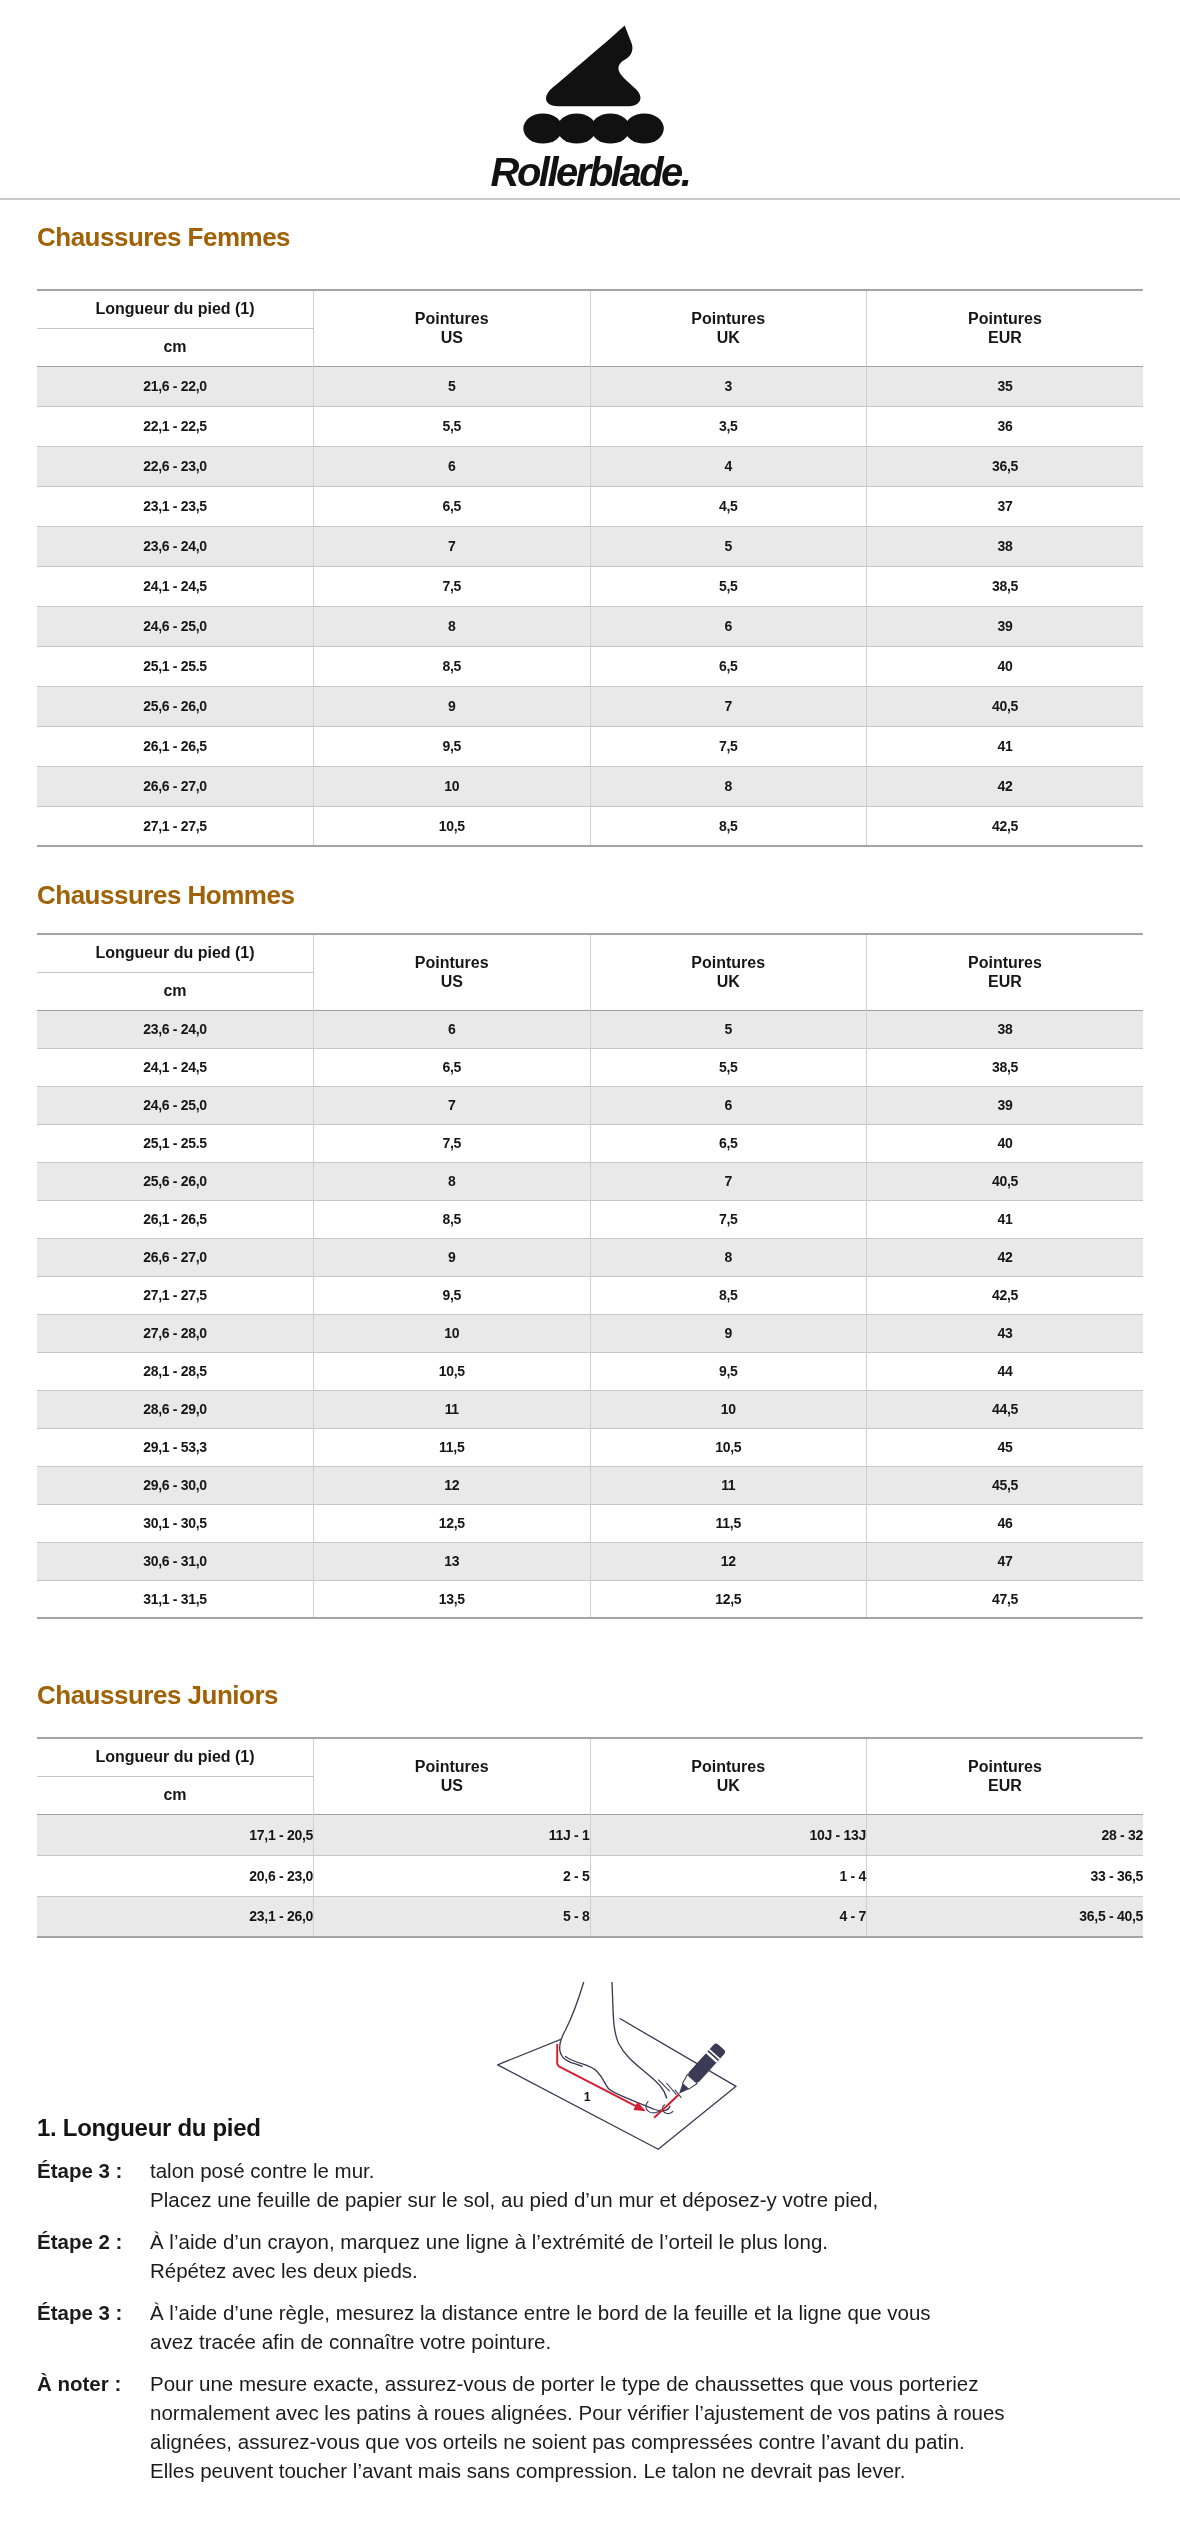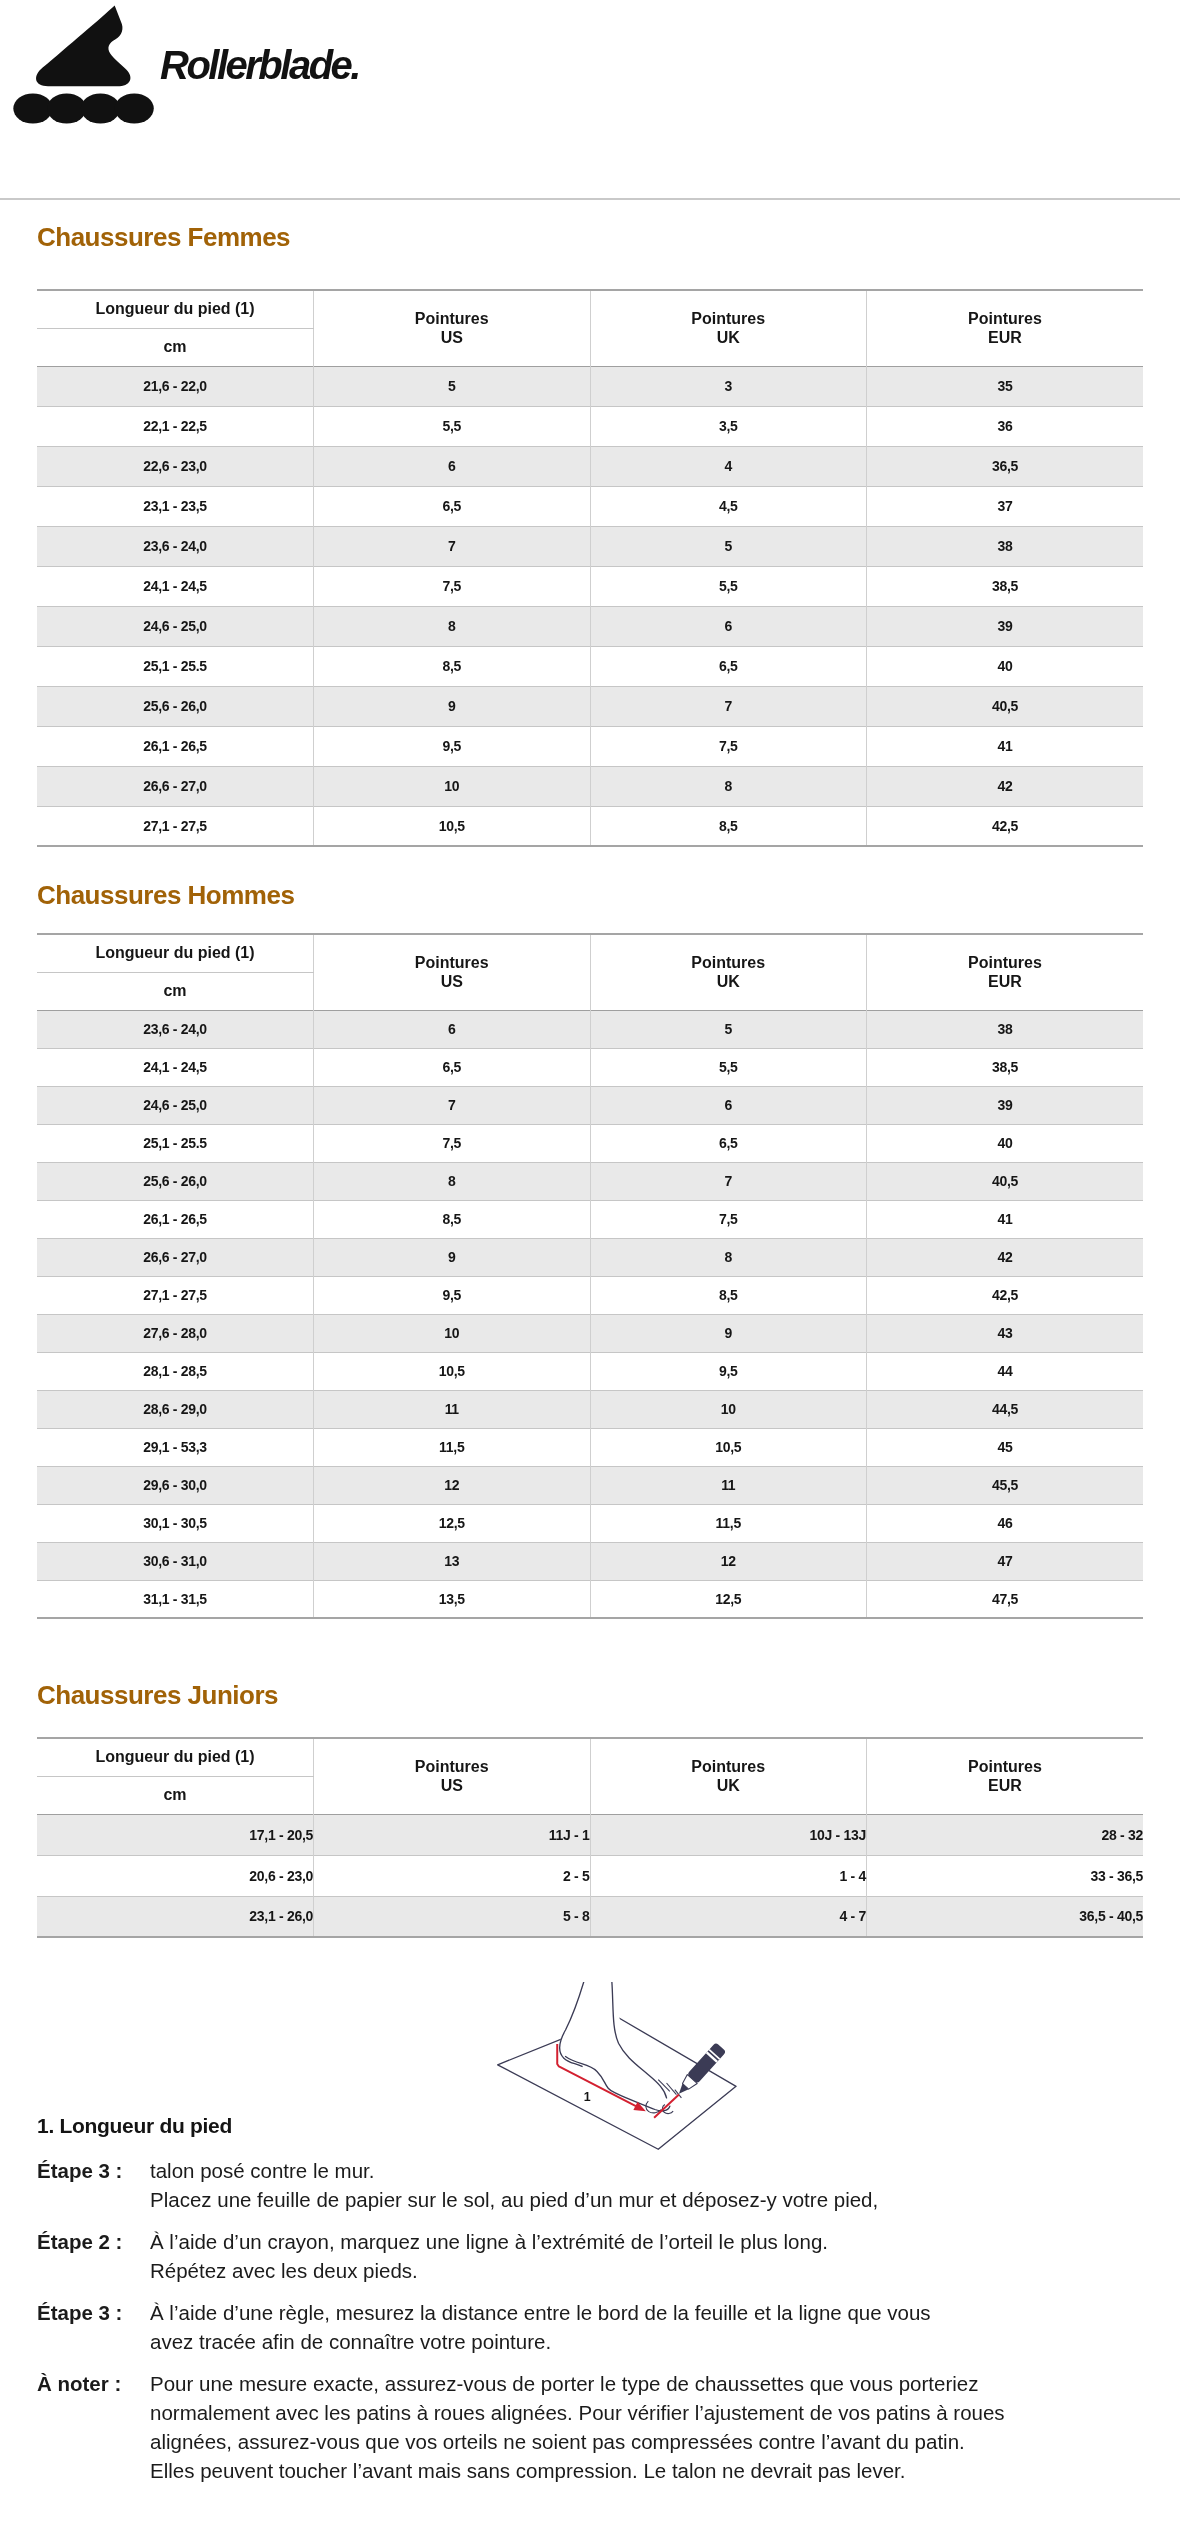--- a/index.html
+++ b/index.html
@@ -5,22 +5,22 @@
   :root{
     --stripe:#e9e9e9; --bstrong:#a5a5a5; --blight:#c6c6c6; --vline:#cfcfcf;
     --hline:#9f9f9f; --red:#d32030; --ink:#3b3b55; --text:#141414;
   }
   *{box-sizing:border-box; margin:0; padding:0;}
   html,body{background:#fff;}
   .page{position:relative; width:1180px; height:2526px; margin:0 auto; background:#fff;
         font-family:"Liberation Sans", sans-serif; color:var(--text); overflow:hidden;}
 
   
-  .logo-wrap{position:absolute; top:0; left:0; width:100%;
-             display:flex; align-items:center;}
+  .logo-wrap{position:absolute; top:20px; left:0; width:100%;
+             display:flex; flex-direction:column; align-items:center;}
   .logo-icon{display:block;}
   .wordmark{font-size:40px; font-weight:700; font-style:italic; letter-spacing:-2.5px;
             color:#121212; margin-top:1px;}
   .top-rule{position:absolute; top:198px; left:0; width:100%; height:2px; background:#c9c9c9;}
 
   
   .ttl{position:absolute; left:37px; font-size:26px; font-weight:700; letter-spacing:-0.5px; color:#a16207;}
   .ttl-0{top:222px;} .ttl-1{top:880px;} .ttl-2{top:1680px;}
 
   
@@ -36,21 +36,21 @@
   .col1-bottom{height:38px;}
   .size-table td{font-size:14px; letter-spacing:-0.3px; border-left:1px solid var(--vline);}
   .size-table td:first-child{border-left:none;}
   .size-table tbody tr:nth-child(odd){background:var(--stripe);}
   .size-table tbody tr + tr td{border-top:1px solid var(--blight);}
   .size-table tbody tr:first-child td{border-top:1px solid var(--hline);}
   .rows40 td{height:40px;} .rows38 td{height:38px;} .rows41 td{height:41px;text-align:right;}
 
   
   .m-title{position:absolute; top:1994px; left:37px; font-size:28px; font-weight:700; letter-spacing:-0.5px;}
-  .m-sub{position:absolute; top:2114px; left:37px; font-size:21px; font-weight:700; letter-spacing:-0.3px;}
+  .m-sub{position:absolute; top:2114px; left:37px; font-size:24px; font-weight:700; letter-spacing:-0.3px;}
   .fig{position:absolute; top:1982px; left:486px; width:265px; height:178px;}
   .steps{position:absolute; top:2156px; left:37px; width:1110px;}
   .step{display:flex; margin-bottom:13px; font-size:20.5px; line-height:29px; color:#1b1b1b;}
   .step-label{flex:0 0 113px; font-weight:700; white-space:nowrap;}
   .step-text{flex:1;}
   .step-text div{white-space:nowrap;}
 
   
   .ink{stroke:var(--ink); stroke-width:1.6; fill:none; stroke-linecap:round; stroke-linejoin:round;}
   .ink-thin{stroke:var(--ink); stroke-width:1.3; fill:none; stroke-linejoin:round;}

